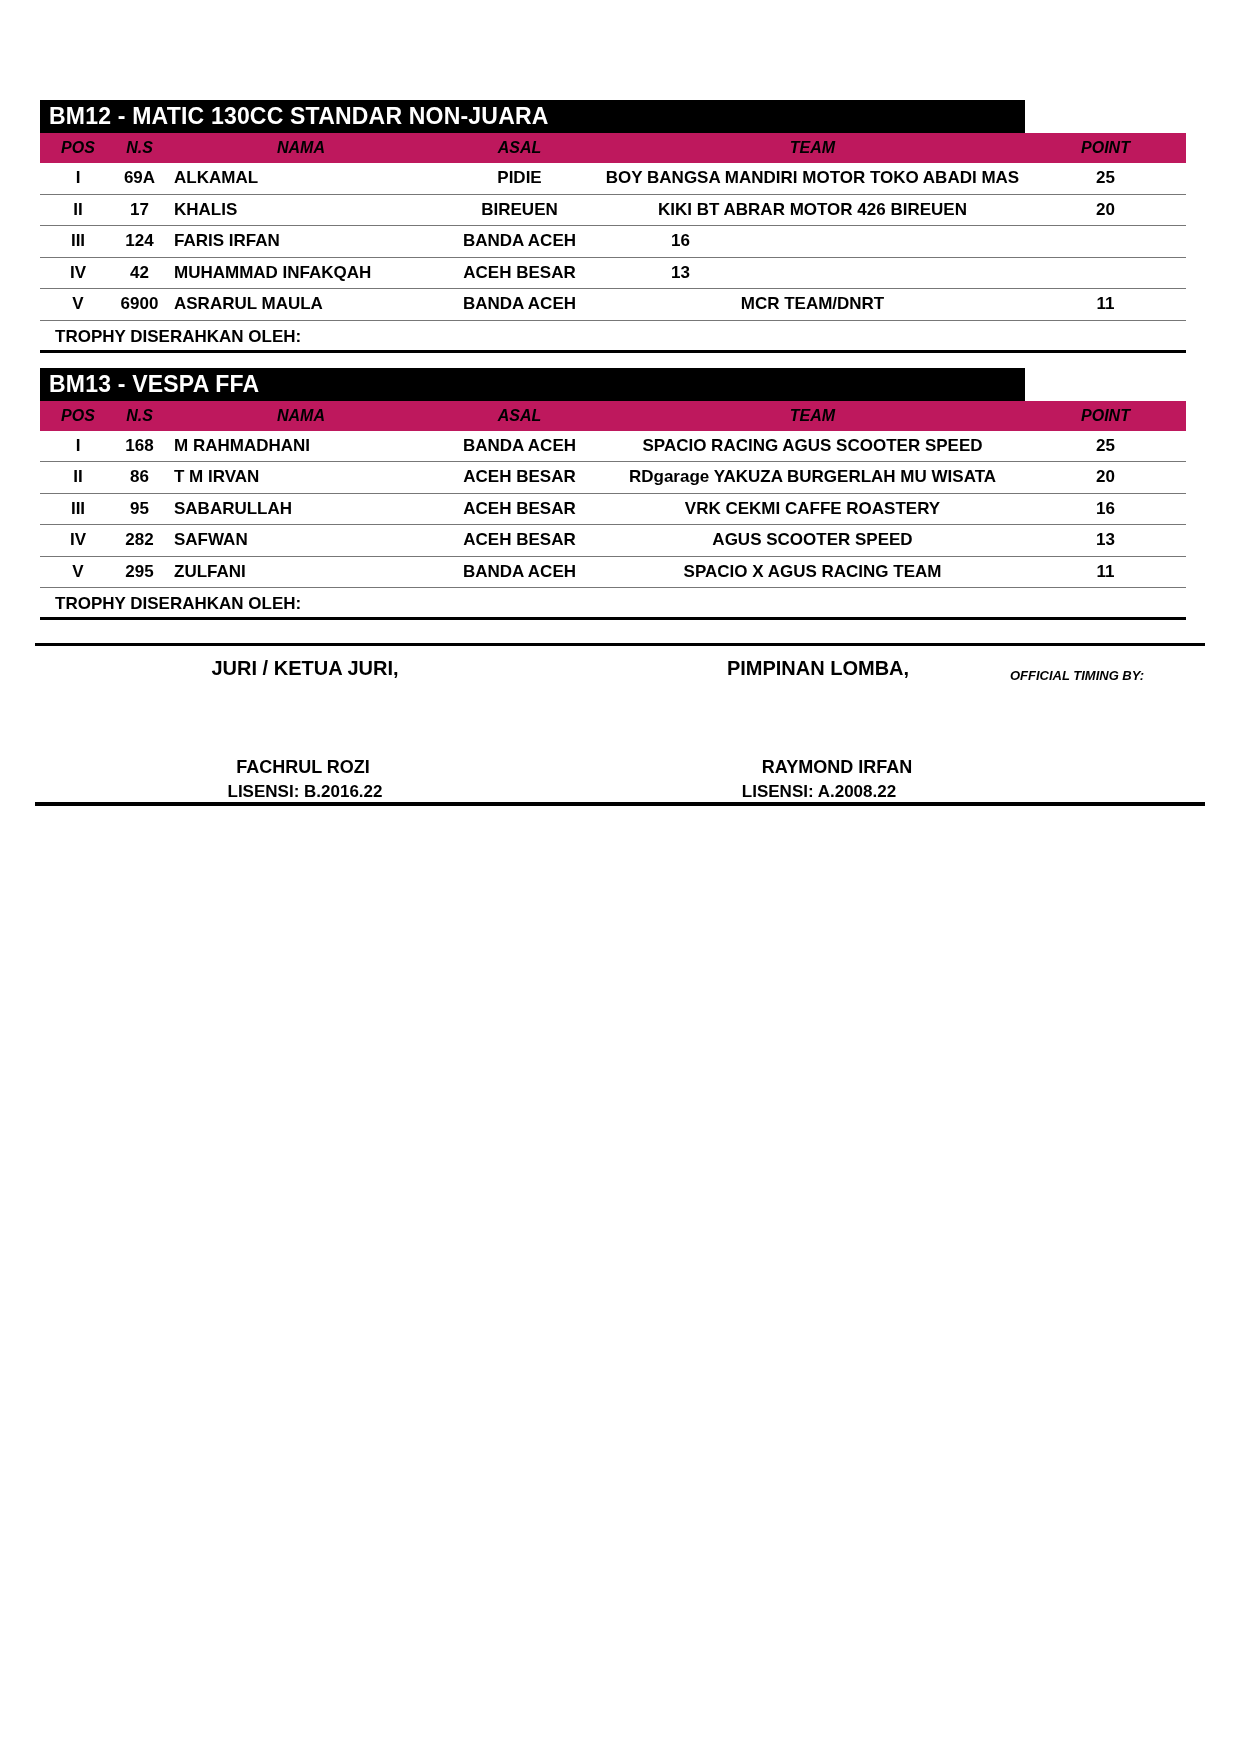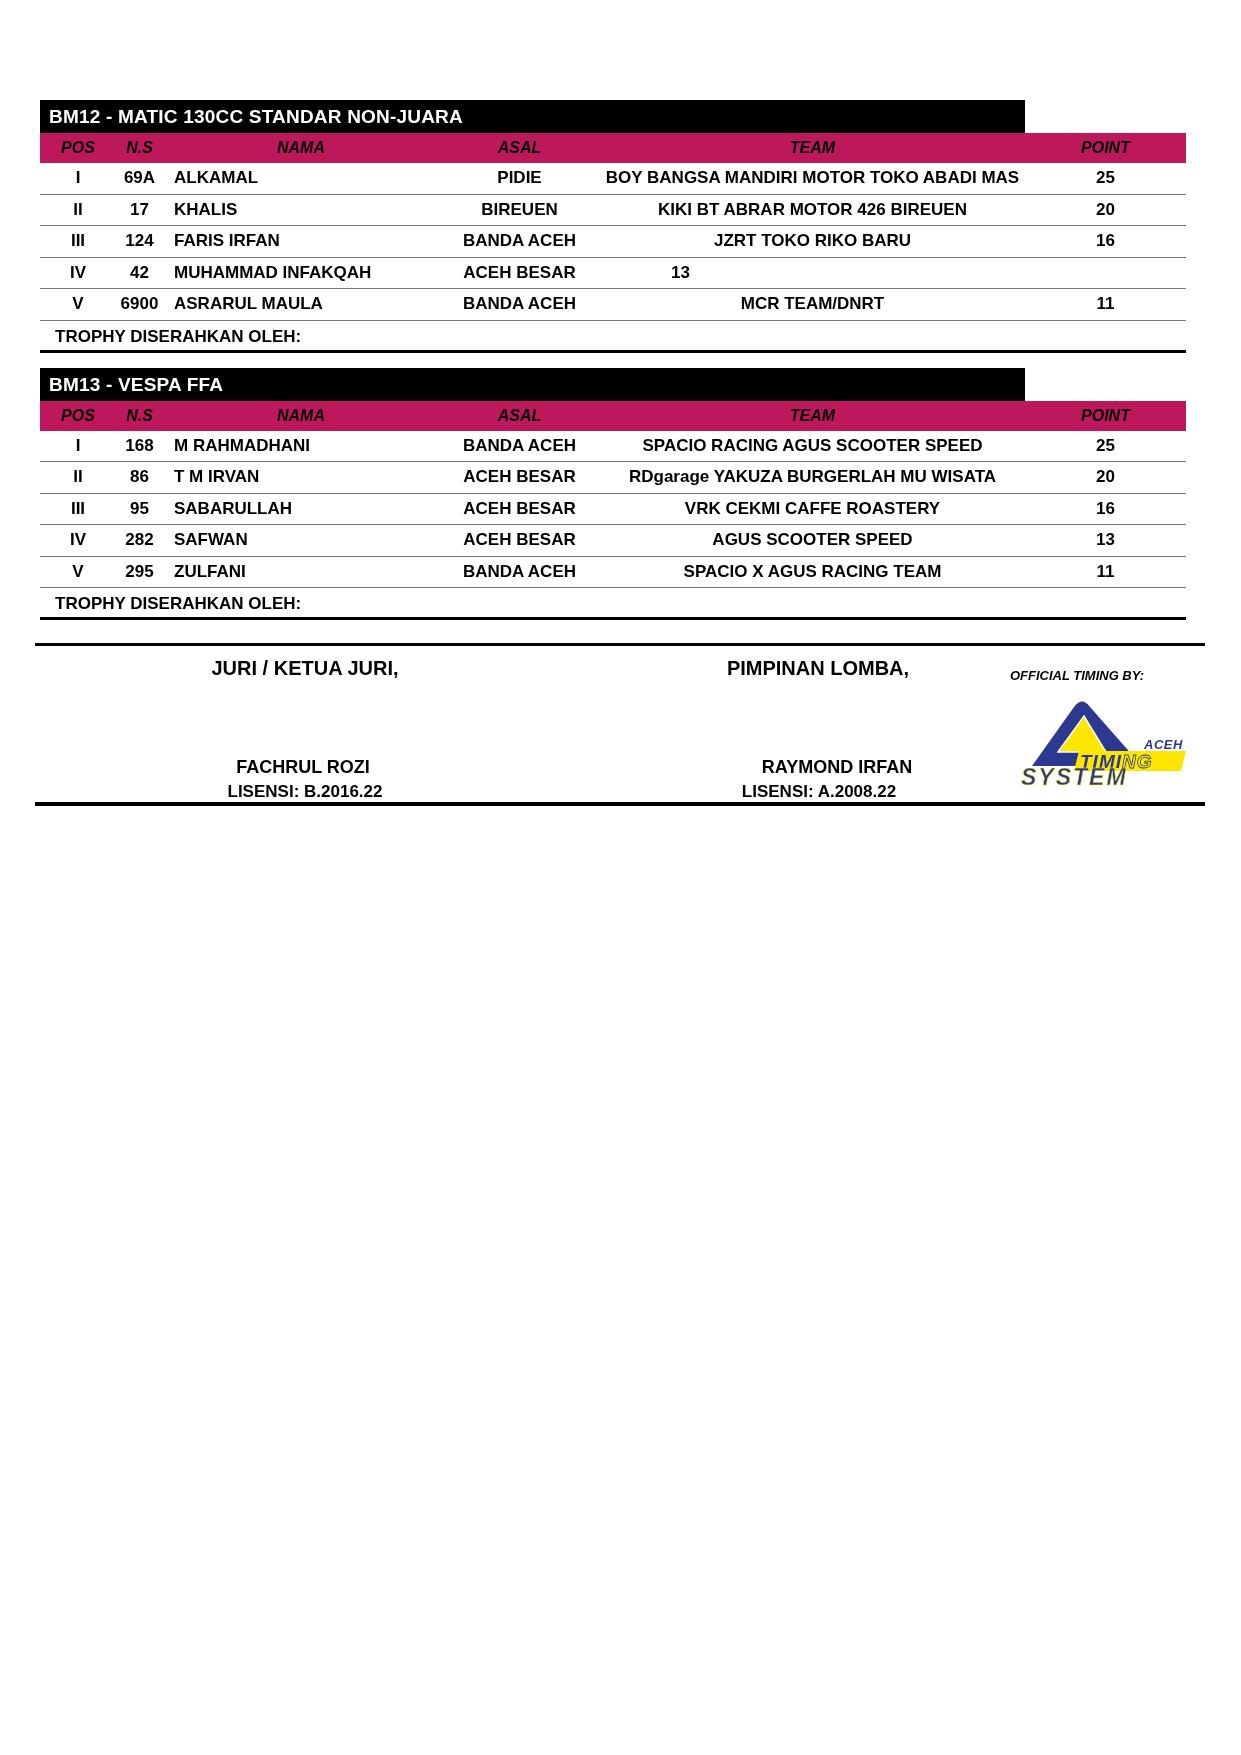--- a/index.html
+++ b/index.html
@@ -13,21 +13,21 @@
     font-weight:bold;
     color:#000;
     overflow:hidden;
   }
   .content { position:absolute; left:40px; top:100px; width:1146px; }
 
   .section { margin-bottom:15px; }
   .title-bar {
     width:985px; height:33px;
     background:#000; color:#fff;
-    font-size:19px; line-height:33px;
+    font-size:23px; line-height:33px;
     padding-left:9px;
     letter-spacing:0.2px;
     white-space:nowrap;
   }
   .grid-header {
     display:flex; height:30px;
     background:#be185d;
     font-style:italic; font-size:16px;
   }
   .cell { display:flex; align-items:center; justify-content:center; overflow:hidden; white-space:nowrap; }
@@ -94,21 +94,20 @@
             <div class="cell col-2 left">KHALIS</div>
             <div class="cell col-3">BIREUEN</div>
             <div class="cell col-4">KIKI BT ABRAR MOTOR 426 BIREUEN</div>
             <div class="cell col-5">20</div>
           </div>
           <div class="row">
             <div class="cell col-0">III</div>
             <div class="cell col-1">124</div>
             <div class="cell col-2 left">FARIS IRFAN</div>
             <div class="cell col-3">BANDA ACEH</div>
-            <div class="cell col-4">JZRT TOKO RIKO BARU</div>
             <div class="cell col-5">16</div>
           </div>
           <div class="row">
             <div class="cell col-0">IV</div>
             <div class="cell col-1">42</div>
             <div class="cell col-2 left">MUHAMMAD INFAKQAH</div>
             <div class="cell col-3">ACEH BESAR</div>
             <div class="cell col-5">13</div>
           </div>
           <div class="row">
@@ -178,32 +177,20 @@
       <div class="trophy">TROPHY DISERAHKAN OLEH:</div>
     </section>
   </div>
 
   <div class="hrule mid"></div>
 
   <div class="sig role" style="left:305px;">JURI / KETUA JURI,</div>
   <div class="sig role" style="left:818px;">PIMPINAN LOMBA,</div>
   <div class="sig timing-label" style="left:1077px;">OFFICIAL TIMING BY:</div>
 
-  <div class="logo">
-    <svg width="172" height="96" viewBox="0 0 172 96" xmlns="http://www.w3.org/2000/svg">
-      <path d="M14 72 L56 13 Q64 2 72 13 L124 72 Z" fill="#2b3990"></path>
-      <polygon points="40,58 66,22 88,58" fill="#ffe600" stroke="#ffffff" stroke-width="1.5"></polygon>
-      <text x="126" y="55" font-family="Liberation Sans, sans-serif" font-size="13" font-style="italic" font-weight="bold" fill="#2b3990" letter-spacing="0.5">ACEH</text>
-      <polygon points="56,77 61,57 168,57 163,77" fill="#ffe600"></polygon>
-      <text x="62" y="74" font-family="Liberation Sans, sans-serif" font-size="19" font-style="italic" font-weight="bold" letter-spacing="1">
-        <tspan fill="#2b3990">TIMI</tspan><tspan fill="#ffe600" stroke="#2b3990" stroke-width="0.8">NG</tspan>
-      </text>
-      <text x="3" y="91" font-family="Liberation Sans, sans-serif" font-size="23" font-style="italic" font-weight="bold" fill="#2b3990" stroke="#ffe600" stroke-width="0.5" letter-spacing="2">SYSTEM</text>
-    </svg>
-  </div>
 
   <div class="sig name" style="left:303px;">FACHRUL ROZI</div>
   <div class="sig lic" style="left:305px;">LISENSI: B.2016.22</div>
   <div class="sig name" style="left:817px;margin-left:20px;">RAYMOND IRFAN</div>
   <div class="sig lic" style="left:819px;">LISENSI: A.2008.22</div>
 
   <div class="hrule bottom"></div>
 </div>
 
 </body></html>

